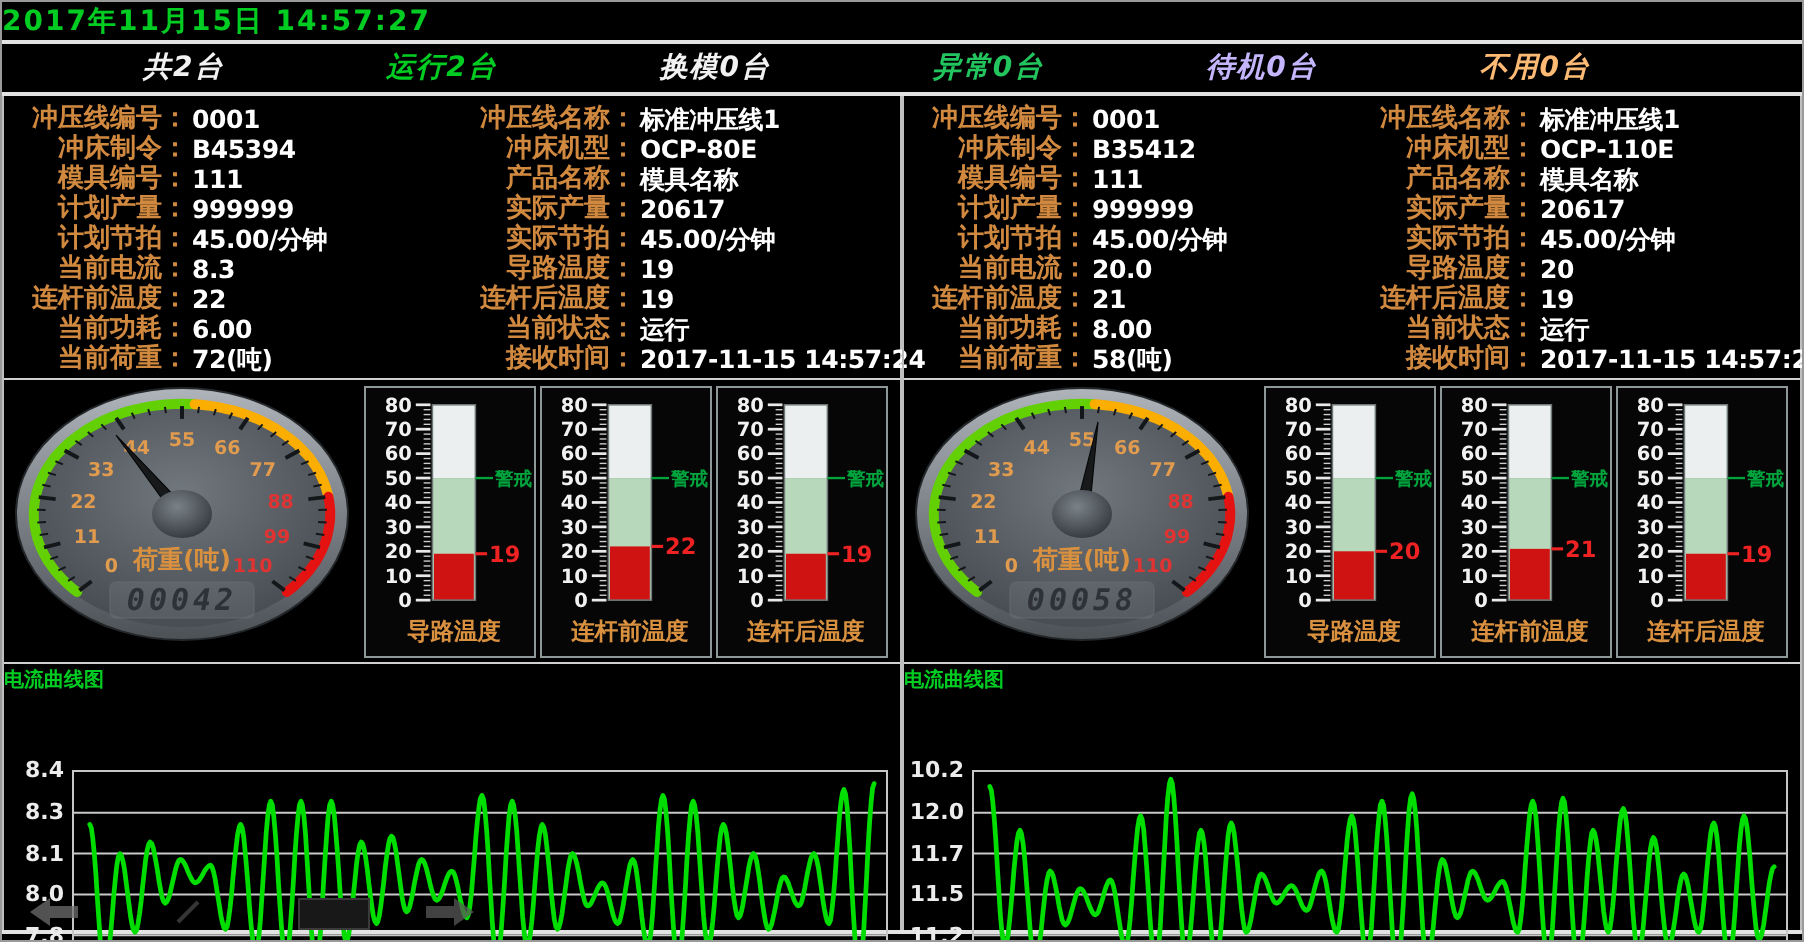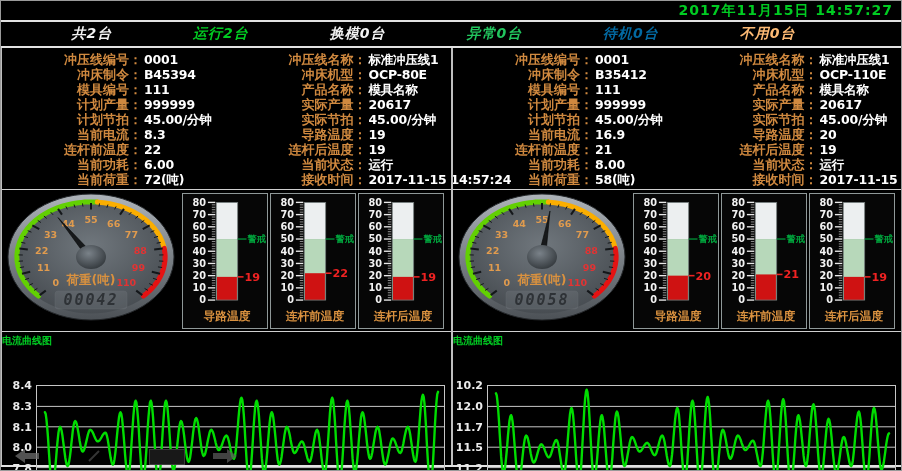--- a/index.html
+++ b/index.html
@@ -1,28 +1,28 @@
 <!DOCTYPE html>
 <html><head>
 <meta charset="utf-8">
 <style>
   html,body{margin:0;padding:0;background:#000;}
   .screen{position:relative;width:902px;height:471px;background:#000;overflow:hidden;
           font-family:"DejaVu Sans","Liberation Sans",sans-serif;border:1px solid #9a9a9a;box-sizing:border-box;}
-  .topbar{height:19px;display:flex;justify-content:flex-end;align-items:center;padding-right:8px;}
+  .topbar{height:19px;display:flex;align-items:center;padding-right:8px;}
   .datetime{color:#00cc22;font-size:14px;font-weight:bold;letter-spacing:1px;}
   .sep{height:2px;background:#e2e2e2;}
   .statusbar{height:24px;display:flex;align-items:center;justify-content:space-around;padding:0 65px 0 30px;font-style:italic;}
   .status-item{font-size:14px;font-weight:bold;letter-spacing:1px;}
   .main{display:flex;height:417px;}
   .panel{width:451px;height:100%;box-sizing:border-box;border-left:1px solid #bfbfbf;border-right:1px solid #bfbfbf;}
   .info{height:142px;border-bottom:1px solid #cfcfcf;display:flex;box-sizing:border-box;padding-top:3px;}
   .info-col{width:50%;display:flex;flex-direction:column;justify-content:space-between;padding:2px 0;}
   .info-row{display:flex;line-height:14px;}
-  .ilabel{width:92px;text-align:right;color:#d0893f;font-size:13px;font-weight:bold;white-space:nowrap;flex:none;margin-left:48px;}
+  .ilabel{width:92px;text-align:right;color:#d0893f;font-size:13px;font-weight:bold;white-space:nowrap;flex:none;}
   .ivalue{color:#ffffff;font-size:12.5px;font-weight:bold;padding-left:2px;white-space:nowrap;letter-spacing:-0.2px;}
   .gaugerow{height:142px;border-bottom:1px solid #cfcfcf;display:flex;align-items:center;box-sizing:border-box;}
   .gwrap{width:178px;height:140px;flex:none;}
   svg.gauge{display:block;width:178px;height:140px;}
   svg.thermo{width:84px;height:134px;background:#060606;border:1px solid #8f9898;margin-left:2px;flex:none;}
   .chartsec{height:131px;}
   .ctitle{color:#00cc22;font-size:10px;font-weight:bold;height:17px;line-height:17px;}
   .cbody{display:flex;height:88px;padding-right:6px;margin-top:36px;}
   .ylabels{position:relative;width:34px;height:104px;flex:none;}
   .ylab{position:absolute;right:4px;transform:translateY(-50%);color:#ececec;font-size:11px;font-weight:bold;}
@@ -37,21 +37,21 @@
 <div class="screen">
   <div class="topbar">
     <span class="datetime">2017年11月15日 14:57:27</span>
   </div>
   <div class="sep"></div>
   <div class="statusbar" id="statusbar">
       <span class="status-item" style="color: rgb(242, 242, 242);">共2台</span>
       <span class="status-item" style="color: rgb(0, 204, 34);">运行2台</span>
       <span class="status-item" style="color: rgb(242, 242, 242);">换模0台</span>
       <span class="status-item" style="color: #22c55e;">异常0台</span>
-      <span class="status-item" style="color: #0369a1;">待机0台</span>
+      <span class="status-item" style="color: #c4b5fd;">待机0台</span>
       <span class="status-item" style="color: #fdba74;">不用0台</span>
     </div>
   <div class="sep"></div>
   <div class="main" id="main">
       <div class="panel">
         <div class="info">
           <div class="info-col">
             <div class="info-row">
               <span class="ilabel">冲压线编号：</span>
               <span class="ivalue">0001</span>
@@ -420,21 +420,21 @@
             <div class="info-row">
               <span class="ilabel">计划产量：</span>
               <span class="ivalue">999999</span>
             </div>
             <div class="info-row">
               <span class="ilabel">计划节拍：</span>
               <span class="ivalue">45.00/分钟</span>
             </div>
             <div class="info-row">
               <span class="ilabel">当前电流：</span>
-              <span class="ivalue">16.9</span>
+              <span class="ivalue">20.0</span>
             </div>
             <div class="info-row">
               <span class="ilabel">连杆前温度：</span>
               <span class="ivalue">21</span>
             </div>
             <div class="info-row">
               <span class="ilabel">当前功耗：</span>
               <span class="ivalue">8.00</span>
             </div>
             <div class="info-row">

